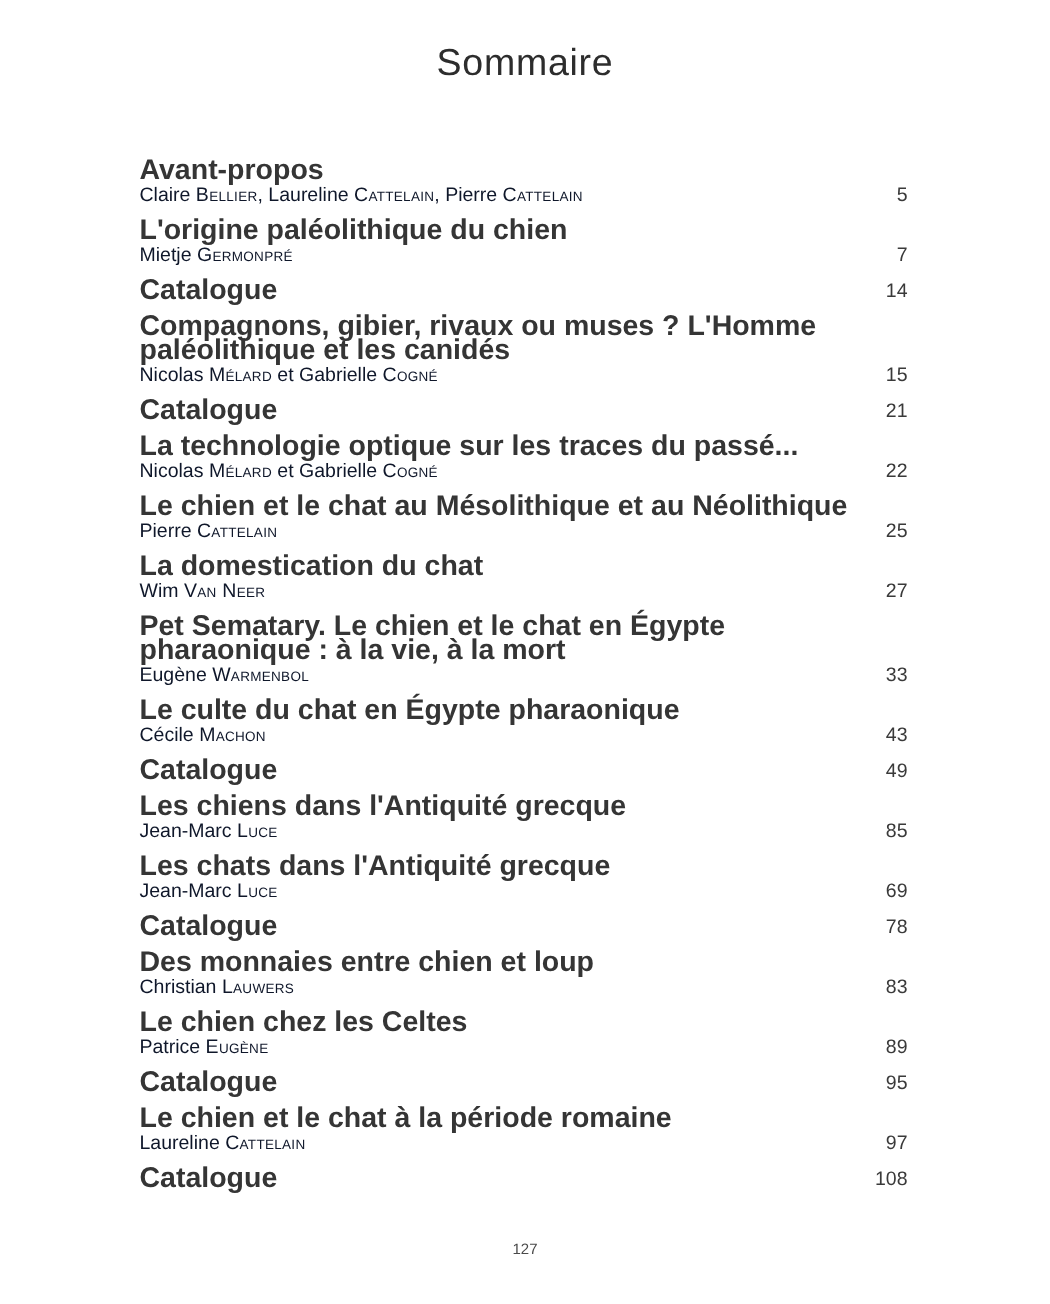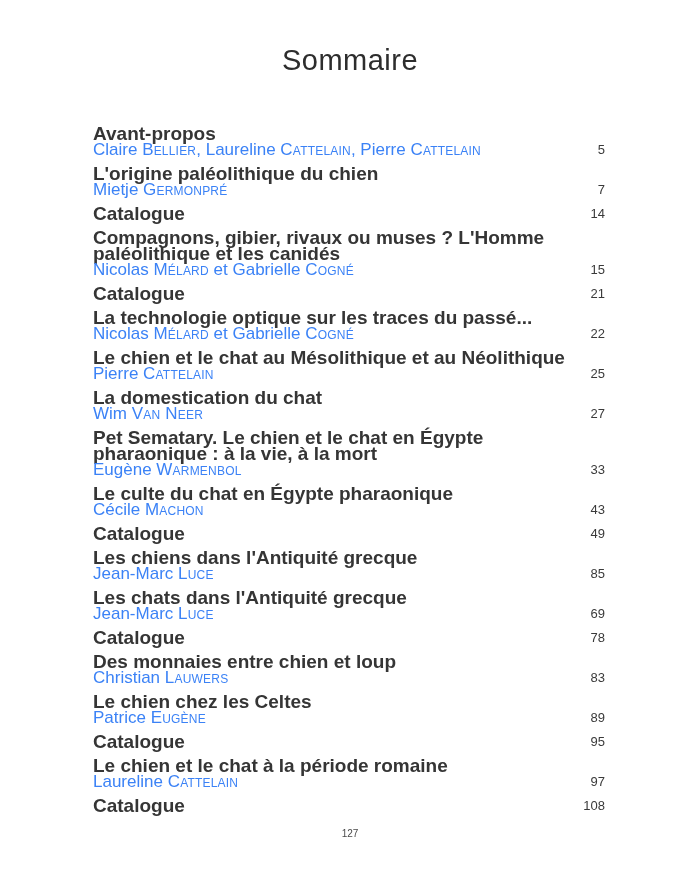--- a/index.html
+++ b/index.html
@@ -11,23 +11,23 @@
     position: relative;
     width: 700px;
     height: 869px;
     background: #ffffff;
     font-family: "Liberation Sans", sans-serif;
     color: #3a3a3a;
     overflow: hidden;
   }
   .doc-title {
     margin: 0;
-    padding-top: 44px;
+    padding-top: 28px;
     text-align: center;
-    font-size: 29px;
+    font-size: 25px;
     font-weight: 400;
     letter-spacing: 0.5px;
     color: #2d2d2d;
   }
   .toc {
     width: 512px;
     margin: 49px 0 0 93px;
   }
   .entry {
     display: flex;
@@ -39,24 +39,24 @@
     flex: 1 1 auto;
     padding-right: 16px;
   }
   .entry-title {
     font-size: 19px;
     font-weight: 700;
     line-height: 16px;
     color: #353535;
   }
   .entry-authors {
-    font-size: 17px;
+    font-size: 13px;
     font-weight: 400;
     line-height: 16px;
-    color: #3b82f6;
+    color: #0f172a;
   }
   .entry-authors .sc {
     font-variant: small-caps;
     letter-spacing: 0.2px;
   }
   .entry-page {
     flex: 0 0 auto;
     font-size: 13px;
     line-height: 16px;
     color: #3a3a3a;

